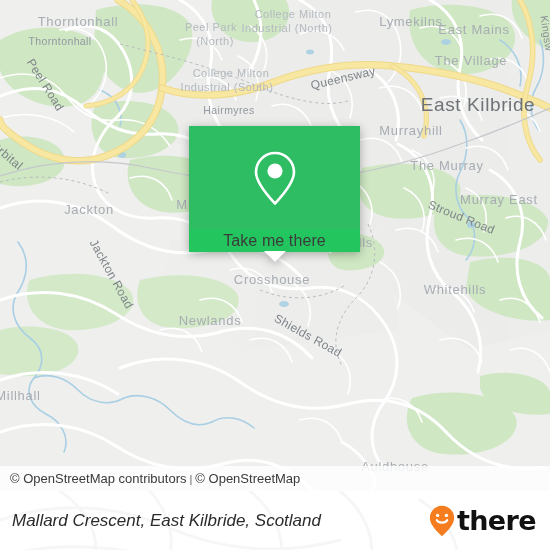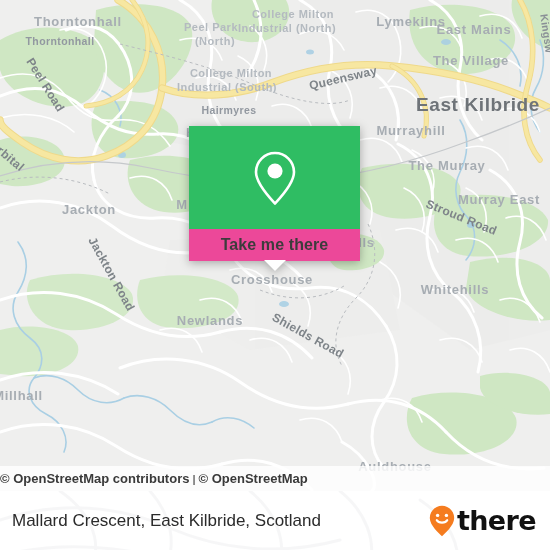--- a/index.html
+++ b/index.html
@@ -20,21 +20,20 @@
   }
 
   
   #map-area {
     position: absolute;
     left: 0; top: 0;
     width: 550px;
     height: 491px;
     overflow: hidden;
     background: #efefee;
-    font-weight: bold;
   }
   #map-svg {
     position: absolute;
     left: 0; top: 0;
     width: 550px;
     height: 491px;
     display: block;
   }
 
   
@@ -50,20 +49,21 @@
   #attribution {
     position: absolute;
     left: 0;
     top: 466px;
     width: 550px;
     height: 25px;
     background: rgba(255,255,255,0.82);
     display: flex;
     align-items: center;
     box-sizing: border-box;
+    padding-left: 10px;
   }
   #attribution .attr-text {
     font-size: 13px;
     color: #3a3a3a;
     white-space: nowrap;
     font-family: "Liberation Sans", sans-serif;
   }
   #attribution .attr-sep {
     font-size: 11px;
     color: #666;
@@ -87,22 +87,22 @@
     align-items: center;
     justify-content: center;
   }
   #pin-icon-wrap {
     width: 46px;
     height: 56px;
     display: block;
   }
   #popup-footer {
     width: 171px;
-    height: 32px;
-    background: #ec4899;
+    height: 23px;
+    background: #22c55e;
     display: flex;
     align-items: center;
     justify-content: center;
     position: relative;
   }
   #popup-label {
     font-size: 16px;
     color: #3c3c3c;
     font-family: "Liberation Sans", sans-serif;
     letter-spacing: .1px;
@@ -146,20 +146,21 @@
     align-items: center;
     justify-content: space-between;
     box-sizing: border-box;
     padding: 0 14px 0 12px;
   }
   #footer-title {
     font-size: 17px;
     color: #2b2b2b;
     font-family: "Liberation Sans", sans-serif;
     white-space: nowrap;
+    font-style: italic;
   }
   #moovit-logo {
     display: flex;
     align-items: center;
     gap: 2px;
   }
   #moovit-wordmark {
     font-size: 27px;
     font-weight: bold;
     color: #111111;

